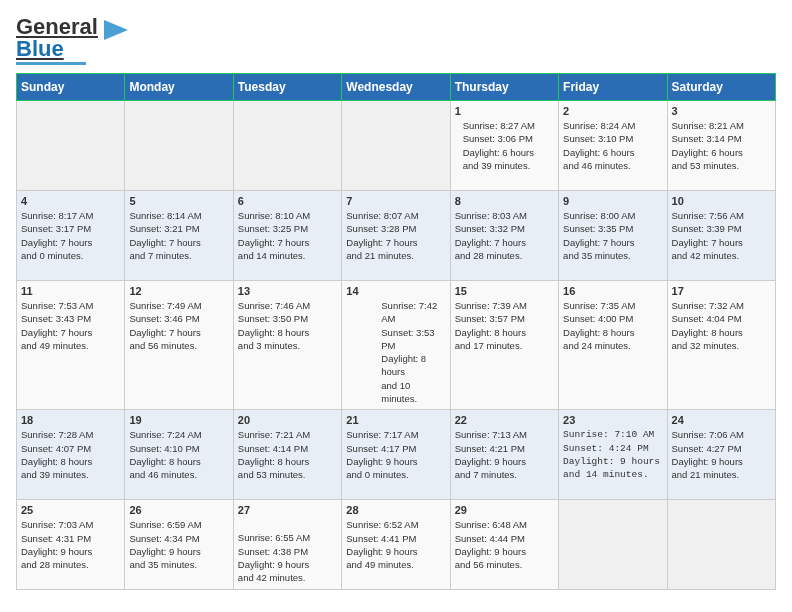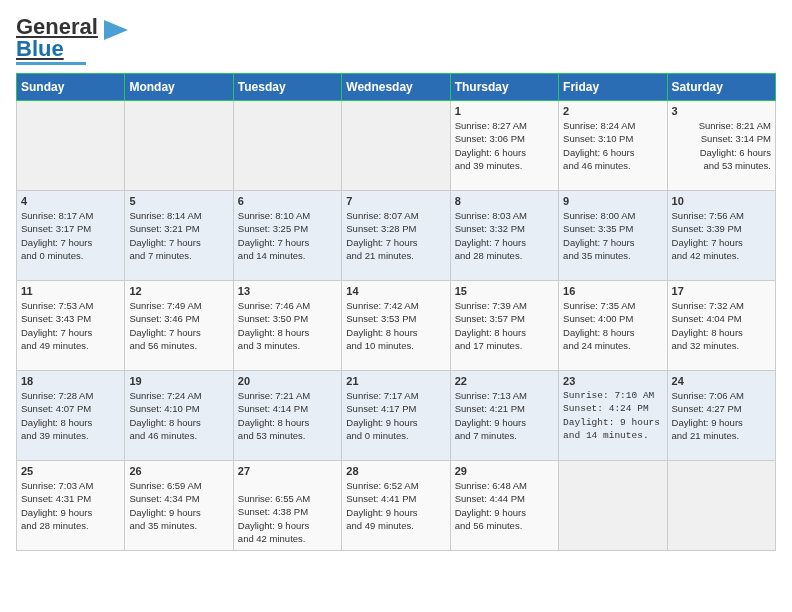--- a/index.html
+++ b/index.html
@@ -124,35 +124,35 @@
       </tr>
   </thead>
   <tbody id="calendar-body">
       <tr>
         <td class="empty-cell"></td>
         <td class="empty-cell"></td>
         <td class="empty-cell"></td>
         <td class="empty-cell"></td>
         <td>
           <span class="day-number">1</span>
-          <div class="day-info" style="white-space: pre-line;">Sunrise: 8:27 AM
+          <div class="day-info" style="white-space: pre-line; margin-left: 8px;">Sunrise: 8:27 AM
 Sunset: 3:06 PM
 Daylight: 6 hours
 and 39 minutes.</div>
         </td>
         <td>
           <span class="day-number">2</span>
           <div class="day-info" style="white-space: pre-line;">Sunrise: 8:24 AM
 Sunset: 3:10 PM
 Daylight: 6 hours
 and 46 minutes.</div>
         </td>
         <td>
           <span class="day-number">3</span>
-          <div class="day-info" style="white-space: pre-line; text-align: right;">Sunrise: 8:21 AM
+          <div class="day-info" style="white-space: pre-line;">Sunrise: 8:21 AM
 Sunset: 3:14 PM
 Daylight: 6 hours
 and 53 minutes.</div>
         </td>
       </tr>
       <tr>
         <td>
           <span class="day-number">4</span>
           <div class="day-info" style="white-space: pre-line;">Sunrise: 8:17 AM
 Sunset: 3:17 PM
@@ -219,21 +219,21 @@
         </td>
         <td>
           <span class="day-number">13</span>
           <div class="day-info" style="white-space: pre-line;">Sunrise: 7:46 AM
 Sunset: 3:50 PM
 Daylight: 8 hours
 and 3 minutes.</div>
         </td>
         <td>
           <span class="day-number">14</span>
-          <div class="day-info" style="white-space: pre-line;">Sunrise: 7:42 AM
+          <div class="day-info" style="white-space: pre-line; margin-left: 35px;">Sunrise: 7:42 AM
 Sunset: 3:53 PM
 Daylight: 8 hours
 and 10 minutes.</div>
         </td>
         <td>
           <span class="day-number">15</span>
           <div class="day-info" style="white-space: pre-line;">Sunrise: 7:39 AM
 Sunset: 3:57 PM
 Daylight: 8 hours
 and 17 minutes.</div>

